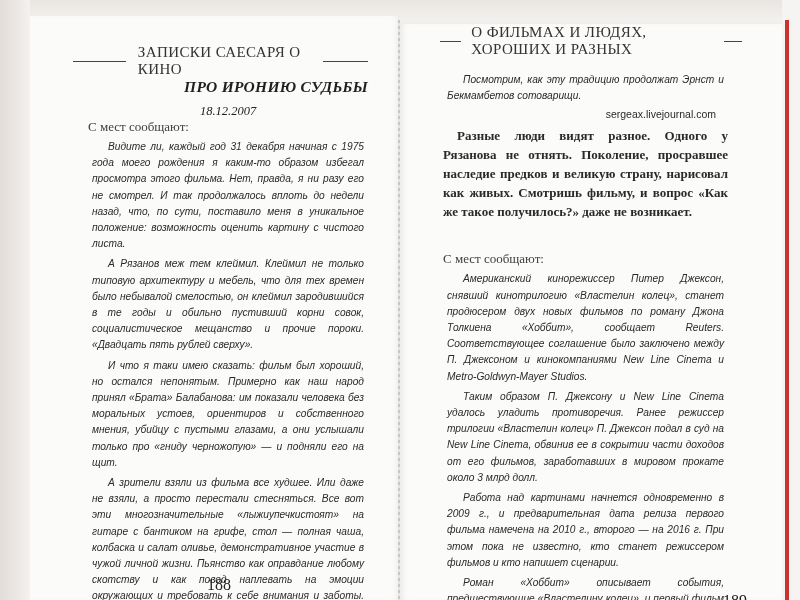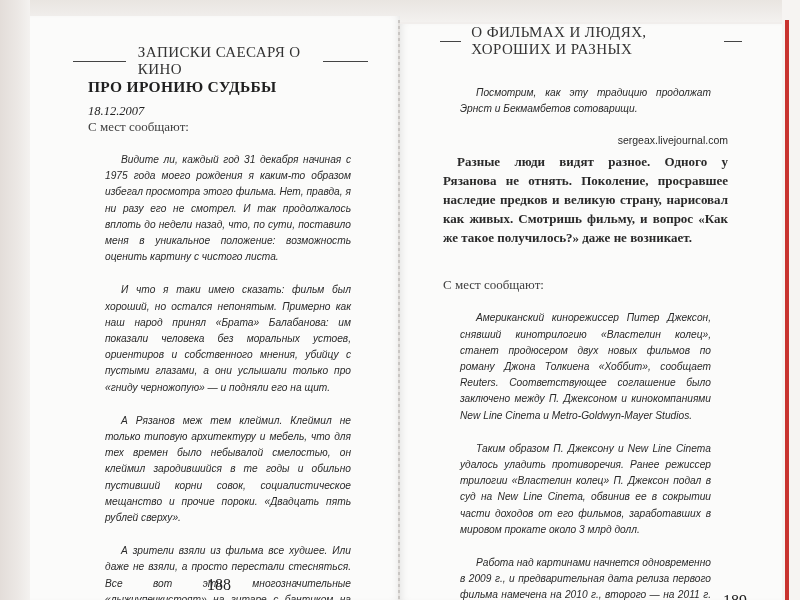--- a/index.html
+++ b/index.html
@@ -45,35 +45,35 @@
   .rh-left .rule.b { width:55px; margin-left:14px; }
   .rh-right { left:440px; top:24px; width:302px; }
   .rh-right .rule.a { width:30px; margin-right:10px; }
   .rh-right .rule.b { width:25px; margin-left:12px; }
 
   .col { position:absolute; }
   .col-left { left:88px; top:78px; width:280px; }
   .col-right { left:443px; top:68px; width:285px; }
 
   .chapter-title {
-    text-align:left; font-weight:bold; font-size:15.5px;
-    letter-spacing:0.3px; margin:0; color:#1f1f1f;
+    text-align:right; font-weight:bold; font-size:15.5px;
+    letter-spacing:0.3px; margin:0; color:#1f1f1f;font-style:italic;
   }
   .date {
-    text-align:left; font-style:italic; font-size:12.5px; margin-top:8px;
+    text-align:center; font-style:italic; font-size:12.5px; margin-top:8px;
   }
   .lead {
     font-size:13px; margin:0 0 2px 0; color:#404040;
   }
   .quote {
     font-family:"Liberation Sans","DejaVu Sans",sans-serif;
     font-style:italic; font-size:10.2px; line-height:16.2px;
     text-align:justify; margin:0; color:#2a2a2a;
   }
-  .quote p { margin:17px; text-indent:16px; }
+  .quote p { margin:4px; text-indent:16px; }
   .source {
     font-family:"Liberation Sans","DejaVu Sans",sans-serif;
     font-size:10.5px; text-align:right; color:#2a2a2a;
   }
   .body-serif {
     font-size:13px; line-height:19px; text-align:justify; margin:0; color:#2a2a2a;
   }
   .body-serif p { margin:0; text-indent:14px;font-weight:bold; }
 
   .folio {
@@ -99,22 +99,22 @@
   <span>ЗАПИСКИ САЕСАРЯ О КИНО</span>
   <span class="rule b"></span>
 </div>
 
 <div class="col col-left">
   <h2 class="chapter-title">ПРО ИРОНИЮ СУДЬБЫ</h2>
   <div class="date">18.12.2007</div>
   <div class="lead">С мест сообщают:</div>
   <div class="quote">
     <p>Видите ли, каждый год 31 декабря начиная с 1975 года моего рождения я каким-то образом избегал просмотра этого фильма. Нет, правда, я ни разу его не смотрел. И так продолжалось вплоть до недели назад, что, по сути, поставило меня в уникальное положение: возможность оценить картину с чистого листа.</p>
+    <p>А Рязанов меж тем клеймил. Клеймил не только типовую архитектуру и мебель, что для тех времен было небывалой смелостью, он клеймил зародившийся в те годы и обильно пустивший корни совок, социалистическое мещанство и прочие пороки. «Двадцать пять рублей сверху».</p>
     <p>И что я таки имею сказать: фильм был хороший, но остался непонятым. Примерно как наш народ принял «Брата» Балабанова: им показали человека без моральных устоев, ориентиров и собственного мнения, убийцу с пустыми глазами, а они услышали только про «гниду черножопую» — и подняли его на щит.</p>
-    <p>А Рязанов меж тем клеймил. Клеймил не только типовую архитектуру и мебель, что для тех времен было небывалой смелостью, он клеймил зародившийся в те годы и обильно пустивший корни совок, социалистическое мещанство и прочие пороки. «Двадцать пять рублей сверху».</p>
     <p>А зрители взяли из фильма все худшее. Или даже не взяли, а просто перестали стесняться. Все вот эти многозначительные «лыжиупечкистоят» на гитаре с бантиком на грифе, стол — полная чаша, колбаска и салат оливье, демонстративное участие в чужой личной жизни. Пьянство как оправдание любому скотству и как повод наплевать на эмоции окружающих и требовать к себе внимания и заботы. Намеренное вызывание чувства жалости и вины как способ манипуляции. Инфантильность, иррациональная ревность, наплевательское отношение к близким людям, обман надежд (ха-ха), манера въезжать в рай на чужом горбу. Вот где секрет, вот почему люди с такой радостью смотрят фильм каждый год: каждое 31 декабря они получают отпущение своих прошлогодних грехов и индульгенцию на следующий год.</p>
   </div>
 </div>
 
 <div class="folio folio-left">
   <span>188</span>
   <span class="rule"></span>
 </div>
 
 <div class="gutter"></div>
@@ -124,31 +124,31 @@
 <div class="running-head rh-right">
   <span class="rule a"></span>
   <span>О ФИЛЬМАХ И ЛЮДЯХ, ХОРОШИХ И РАЗНЫХ</span>
   <span class="rule b"></span>
 </div>
 
 <div class="col col-right">
   <div class="quote">
     <p>Посмотрим, как эту традицию продолжат Эрнст и Бекмамбетов сотоварищи.</p>
   </div>
-  <div class="source" style="margin:2px 0 6px 0;">sergeax.livejournal.com</div>
+  <div class="source" style="margin:2px 12px 6px 0;">sergeax.livejournal.com</div>
   <div class="body-serif">
     <p>Разные люди видят разное. Одного у Рязанова не отнять. Поколение, просравшее наследие предков и великую страну, нарисовал как живых. Смотришь фильму, и вопрос «Как же такое получилось?» даже не возникает.</p>
   </div>
 
   <div style="height:30px;"></div>
   <div class="lead">С мест сообщают:</div>
   <div class="quote">
     <p>Американский кинорежиссер Питер Джексон, снявший кинотрилогию «Властелин колец», станет продюсером двух новых фильмов по роману Джона Толкиена «Хоббит», сообщает Reuters. Соответствующее соглашение было заключено между П. Джексоном и кинокомпаниями New Line Cinema и Metro-Goldwyn-Mayer Studios.</p>
     <p>Таким образом П. Джексону и New Line Cinema удалось уладить противоречия. Ранее режиссер трилогии «Властелин колец» П. Джексон подал в суд на New Line Cinema, обвинив ее в сокрытии части доходов от его фильмов, заработавших в мировом прокате около 3 млрд долл.</p>
-    <p>Работа над картинами начнется одновременно в 2009 г., и предварительная дата релиза первого фильма намечена на 2010 г., второго — на 2011 г. При этом пока не известно, кто станет режиссером фильмов и кто напишет сценарии.</p>
+    <p>Работа над картинами начнется одновременно в 2009 г., и предварительная дата релиза первого фильма намечена на 2010 г., второго — на 2016 г. При этом пока не известно, кто станет режиссером фильмов и кто напишет сценарии.</p>
     <p>Роман «Хоббит» описывает события, предшествующие «Властелину колец», и первый фильм будет снят по одноименному роману Дж. Толкиена. Действие второй картины будет охватывать промежуток в 80 лет, разделяющий события в «Хоббите» и «Властелине колец».</p>
   </div>
 
 </div>
 
 <div class="folio folio-right">
   <span class="rule"></span>
   <span>189</span>
 </div>
 

